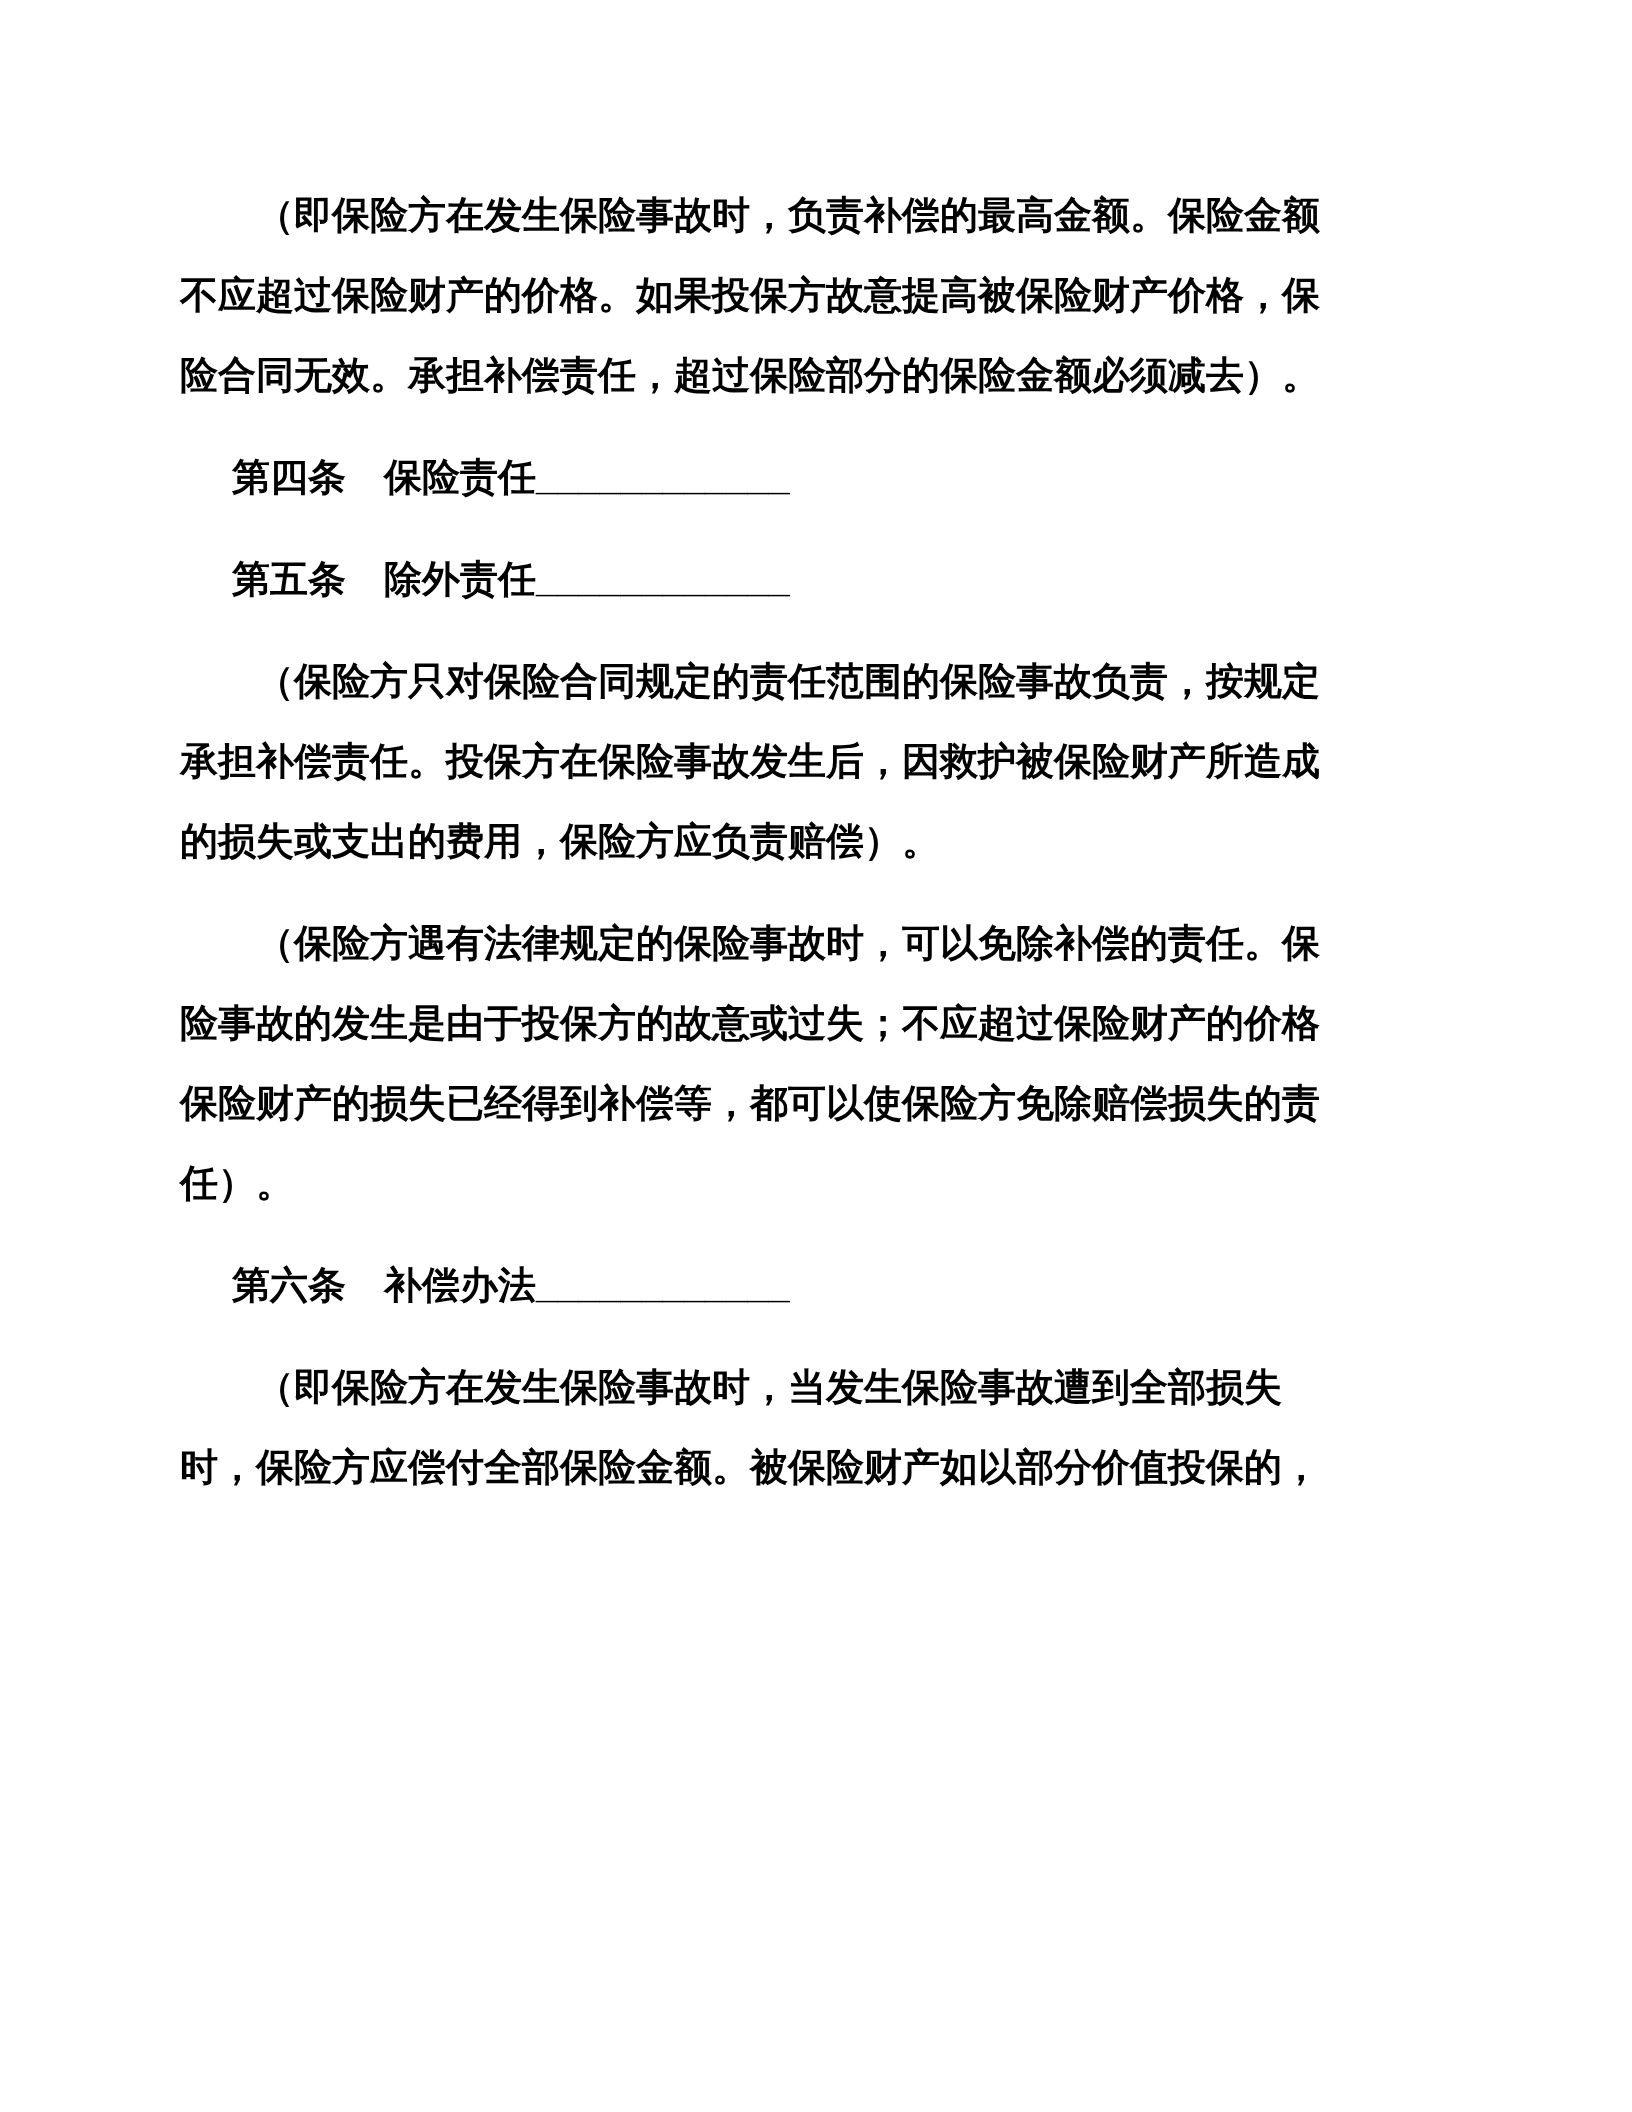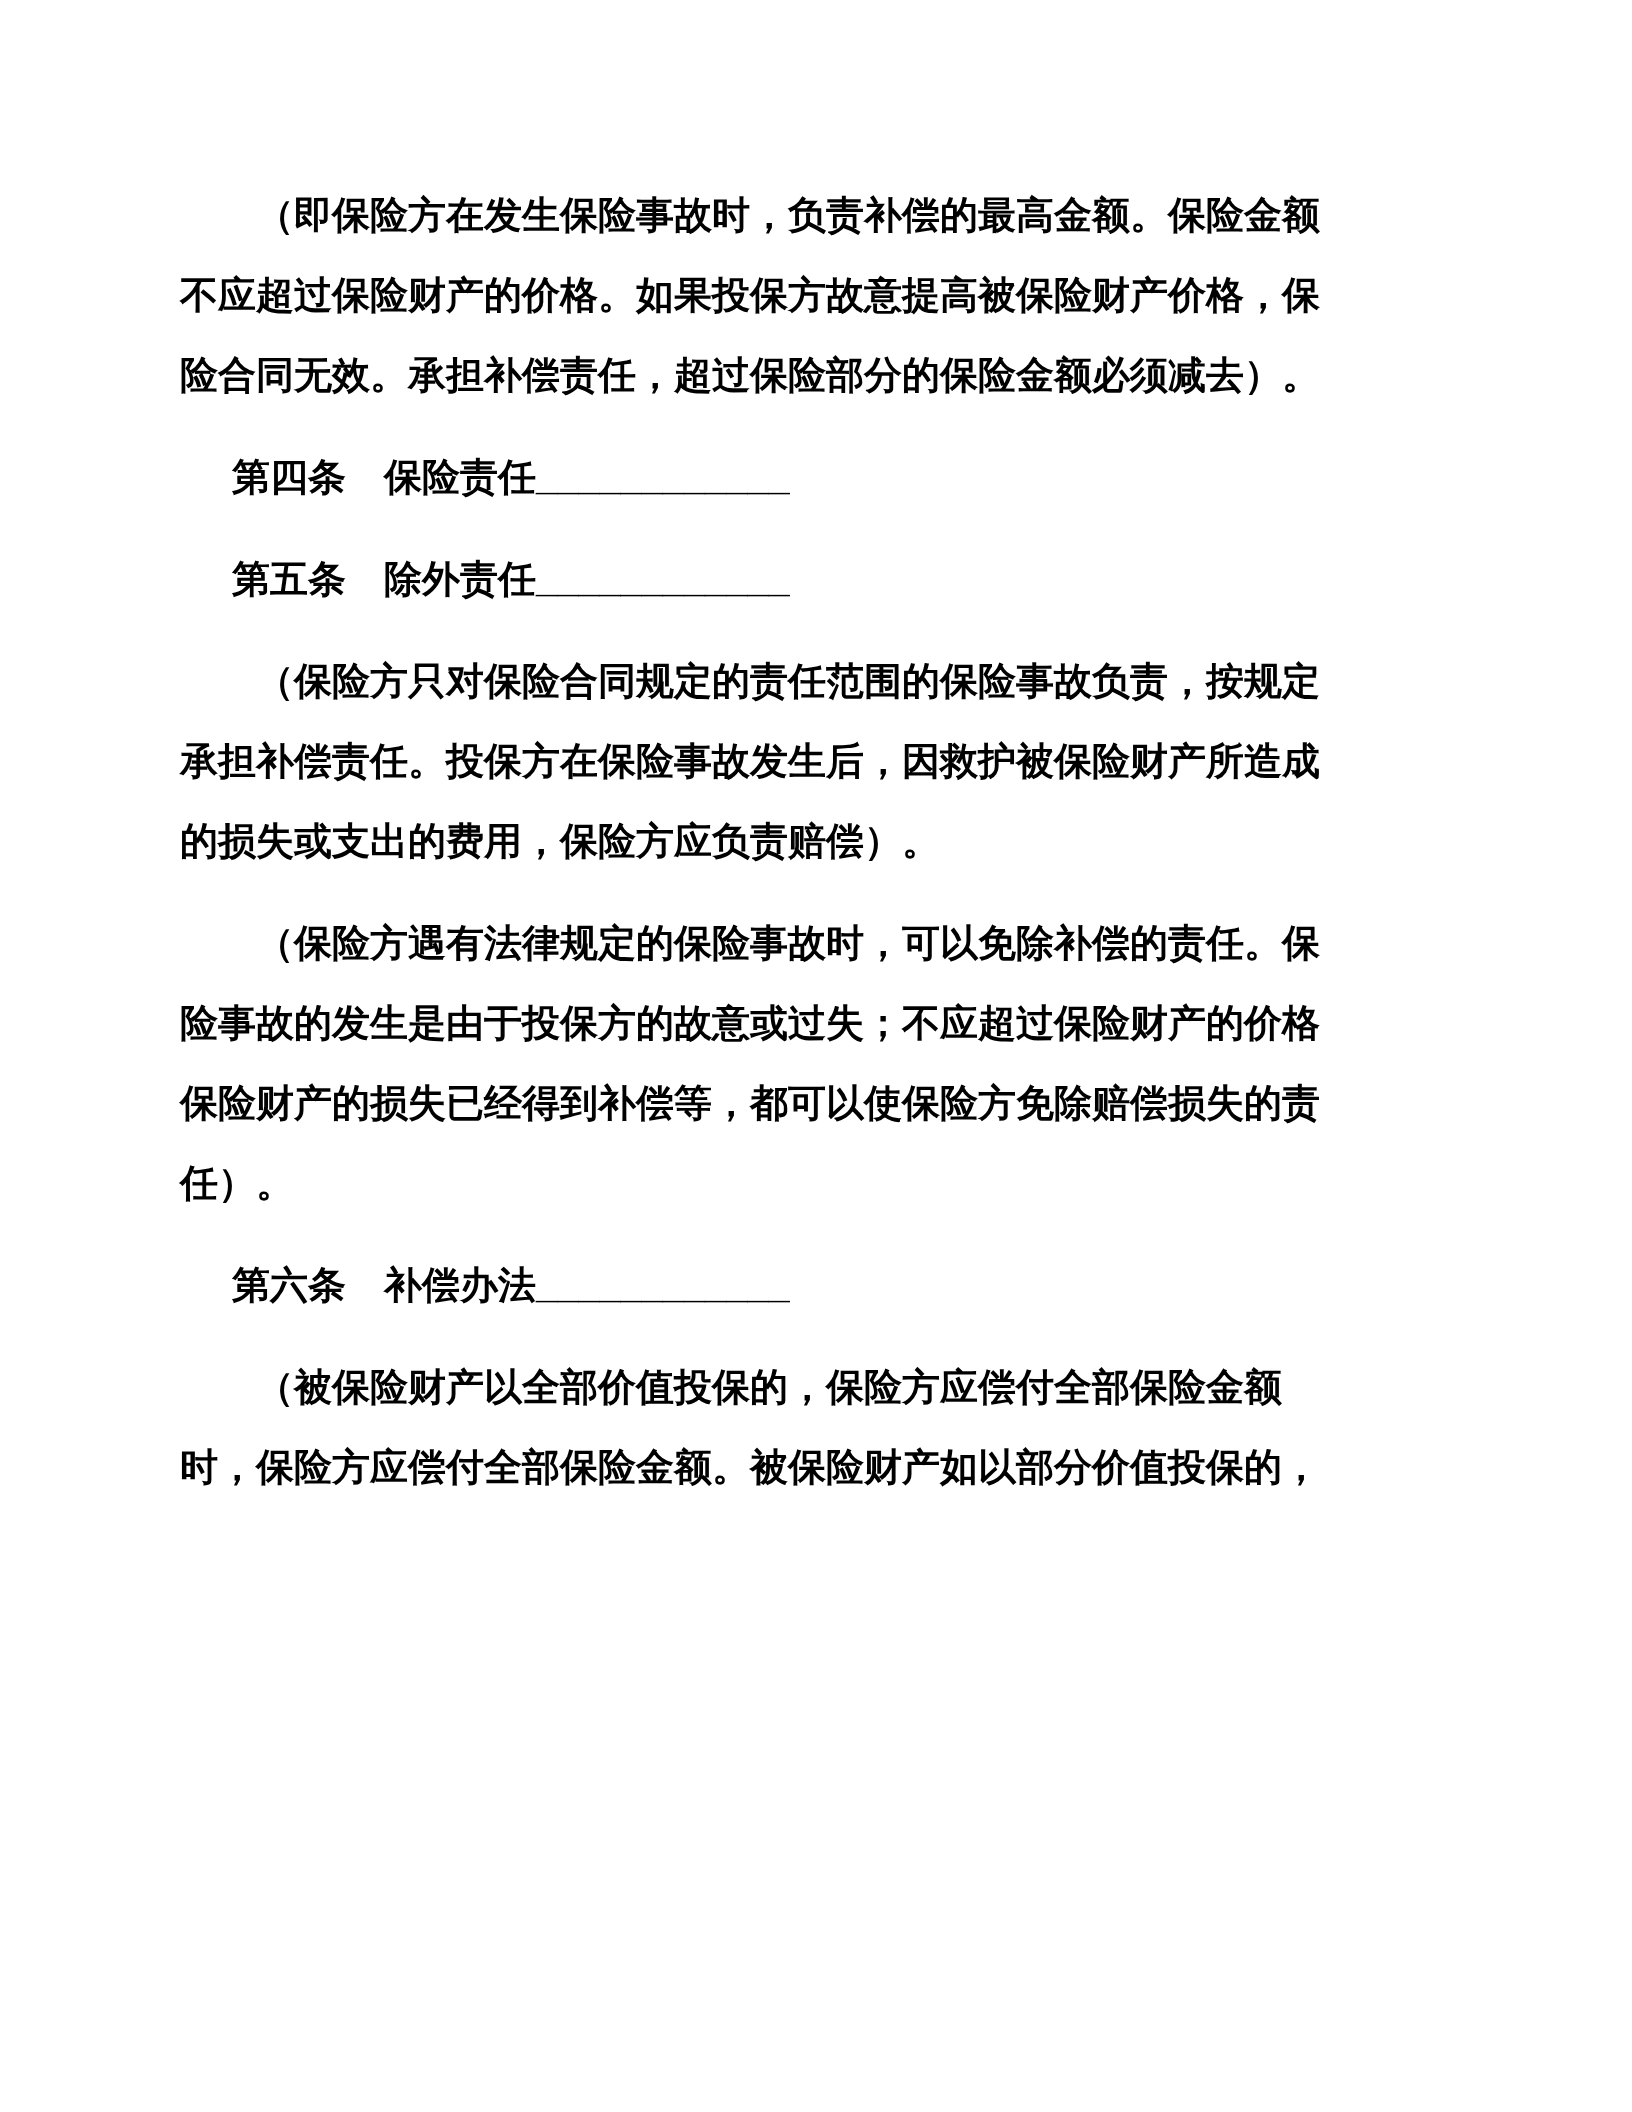--- a/index.html
+++ b/index.html
@@ -53,17 +53,17 @@
         <div class="line">的损失或支出的费用，保险方应负责赔偿）。</div>
       </div>
       <div class="block paragraph">
         <div class="line first">（保险方遇有法律规定的保险事故时，可以免除补偿的责任。保</div>
         <div class="line">险事故的发生是由于投保方的故意或过失；不应超过保险财产的价格</div>
         <div class="line">保险财产的损失已经得到补偿等，都可以使保险方免除赔偿损失的责</div>
         <div class="line">任）。</div>
       </div>
       <div class="block heading">第六条　补偿办法____________</div>
       <div class="block paragraph">
-        <div class="line first">（被保险财产以全部价值投保的，保险方应偿付全部保险金额</div>
+        <div class="line first">（即保险方在发生保险事故时，当发生保险事故遭到全部损失</div>
         <div class="line">时，保险方应偿付全部保险金额。被保险财产如以部分价值投保的，</div>
       </div>
     </div>
 </div>
 
 </body></html>

